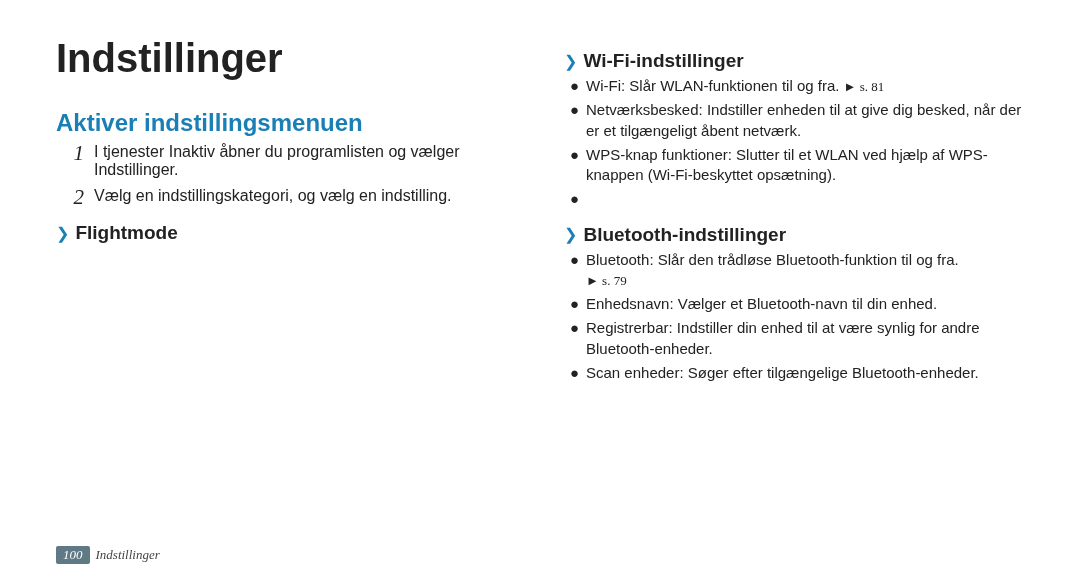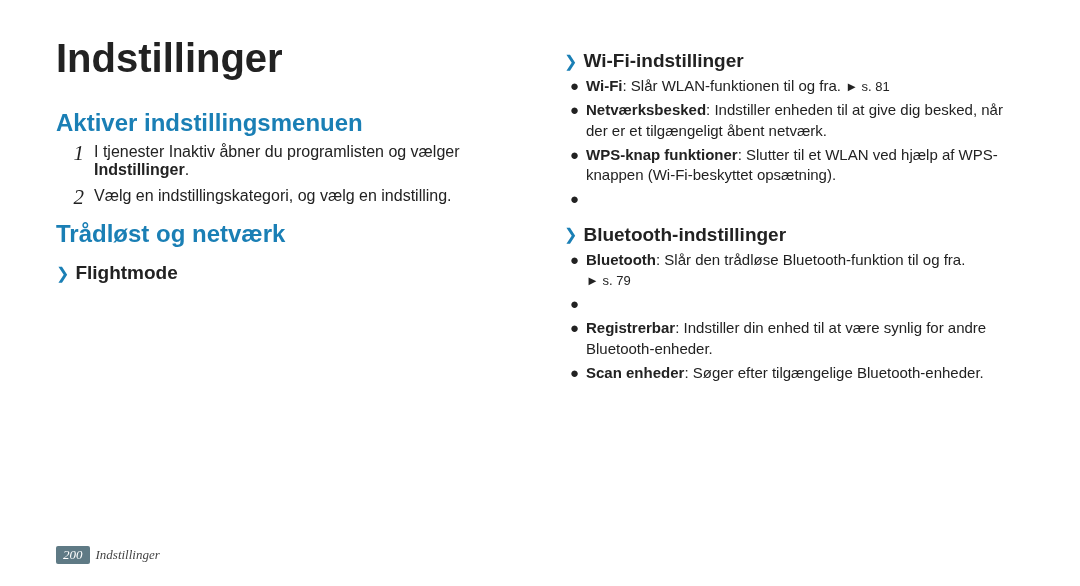--- a/index.html
+++ b/index.html
@@ -17,21 +17,21 @@
     h1 {
       font-size: 40px;
       font-weight: 700;
       color: #222;
       margin-bottom: 28px;
     }
     h2 {
       font-size: 24px;
       font-weight: 600;
       color: #1a7fb5;
-      margin-top: 12px;
+      margin-top: 20px;
       margin-bottom: 6px;
     }
     h3 {
       font-size: 19px;
       font-weight: 700;
       color: #222;
       margin-top: 14px;
       margin-bottom: 4px;
       display: flex;
       align-items: center;
@@ -64,22 +64,22 @@
     }
     .step .body { flex: 1; }
     ul { list-style: none; padding-left: 6px; }
     ul li {
       display: flex;
       align-items: flex-start;
       gap: 8px;
       margin-bottom: 4px;
     }
     ul li .dot { width: 8px; }
-    .arrow { font-size: 13px; }
-    b { font-weight: 700; }
+    .arrow { font-size: 13px; font-family: Liberation Serif, serif; }
+    b { font-weight: 400; }
     .footer {
       position: absolute;
       left: 56px;
       bottom: 22px;
       display: flex;
       align-items: center;
       gap: 6px;
       font-style: italic;
     }
     .pagenum {
@@ -110,21 +110,20 @@
       <span class="num">1</span>
       <span class="body">
         <span>I tjenester Inaktiv åbner du programlisten og vælger </span><b>Indstillinger</b><span>.</span>
       </span>
     </div>
     <div class="step">
       <span class="num">2</span>
       <span class="body">Vælg en indstillingskategori, og vælg en indstilling.</span>
     </div>
 
-    <h2>Trådløst og netværk</h2>
 
     <h3>
       <span class="chevron">❯</span>
       <span>Flightmode</span>
     </h3>
   </div>
 
   <div class="col">
     <h3>
       <span class="chevron">❯</span>
@@ -152,29 +151,30 @@
       <span class="chevron">❯</span>
       <span>Bluetooth-indstillinger</span>
     </h3>
     <ul>
       <li>
         <span class="dot">●</span>
         <span><b>Bluetooth</b><span>: Slår den trådløse Bluetooth-funktion til og fra.</span><br><span class="arrow">► s. 79</span></span>
       </li>
       <li>
         <span class="dot">●</span>
+        <span><b>Enhedsnavn</b><span>: Vælger et Bluetooth-navn til din enhed.</span></span>
       </li>
       <li>
         <span class="dot">●</span>
         <span><b>Registrerbar</b><span>: Indstiller din enhed til at være synlig for andre Bluetooth-enheder.</span></span>
       </li>
       <li>
         <span class="dot">●</span>
         <span><b>Scan enheder</b><span>: Søger efter tilgængelige Bluetooth-enheder.</span></span>
       </li>
     </ul>
   </div>
 </div>
 
 <div class="footer">
-  <span class="pagenum">200</span>
+  <span class="pagenum">100</span>
   <span class="footer-title">Indstillinger</span>
 </div>
 
 </body></html>

